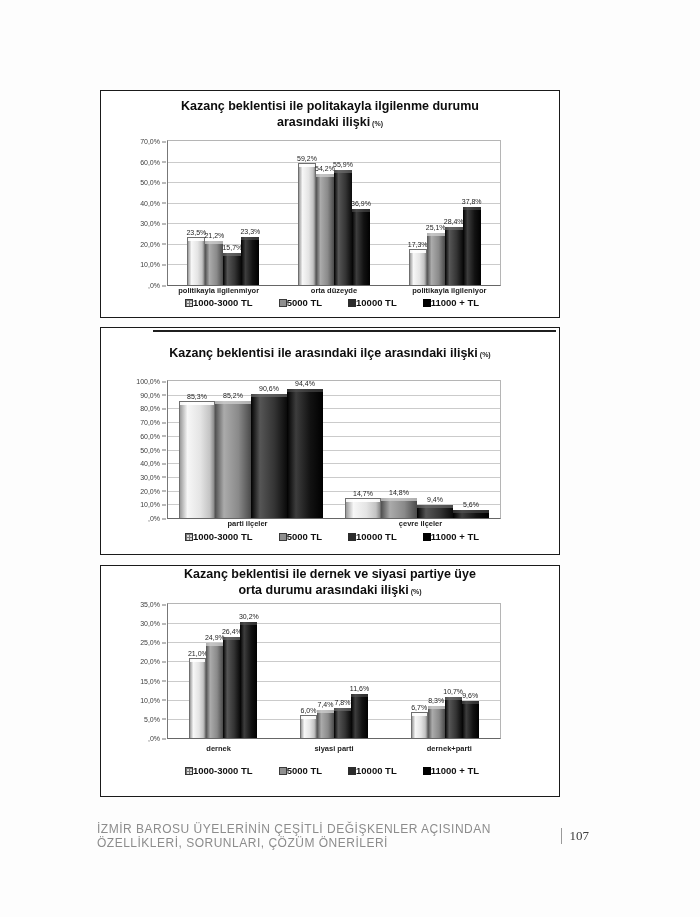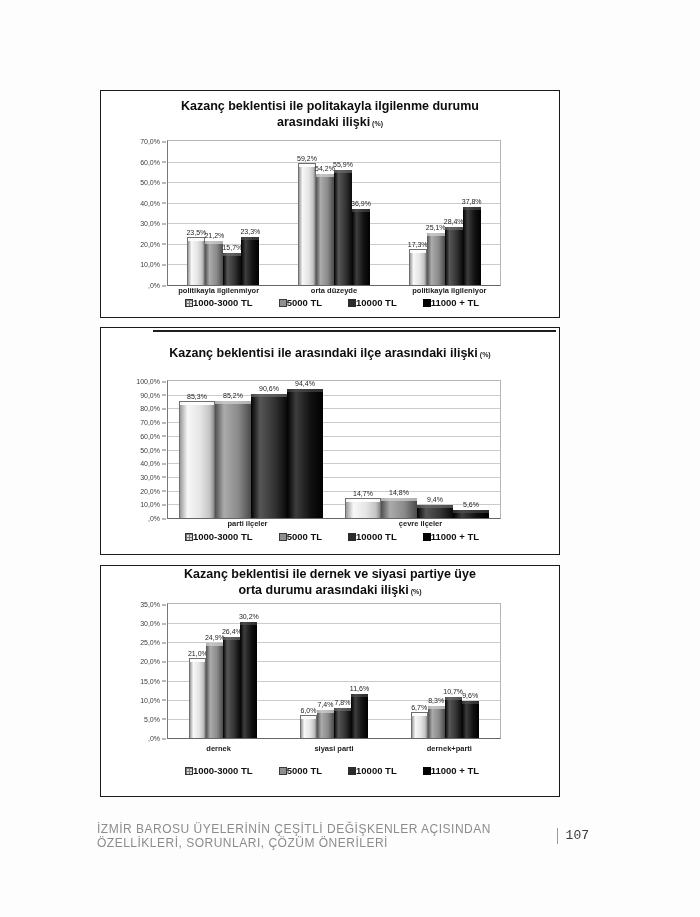--- a/index.html
+++ b/index.html
@@ -47,21 +47,21 @@
   .marker.s0{background:#ddd;border:1px solid #333;background-image:linear-gradient(#777 1px,transparent 1px),linear-gradient(90deg,#777 1px,transparent 1px);background-size:3px 3px;}
   .marker.s1{background:#8f8f8f;border:1px solid #3a3a3a;}
   .marker.s2{background:#2c2c2c;}
   .marker.s3{background:#000;}
   .footer{
     position:absolute;left:97px;top:822px;width:492px;display:flex;
     align-items:center;justify-content:space-between;
   }
   .footer-text{font-size:12px;letter-spacing:.5px;color:#8c8c8c;}
   .footer-page{
-    font-family:Liberation Mono, monospace;font-size:13px;color:#3c3c3c;
+    font-family:Liberation Serif, serif;font-size:13px;color:#3c3c3c;
     border-left:1px solid #9a9a9a;padding-left:8px;margin-left:8px;line-height:16px;
   }
 </style>
 </head>
 <body>
 
 <section class="chart-box" style="top: 90px; height: 226px;">
     <div class="chart-title" style="margin-top: 8px;">
       <div class="t-line"><span>Kazanç beklentisi ile politakayla ilgilenme durumu</span></div>
       <div class="t-line"><span>arasındaki ilişki</span><span class="pct">(%)</span></div>

